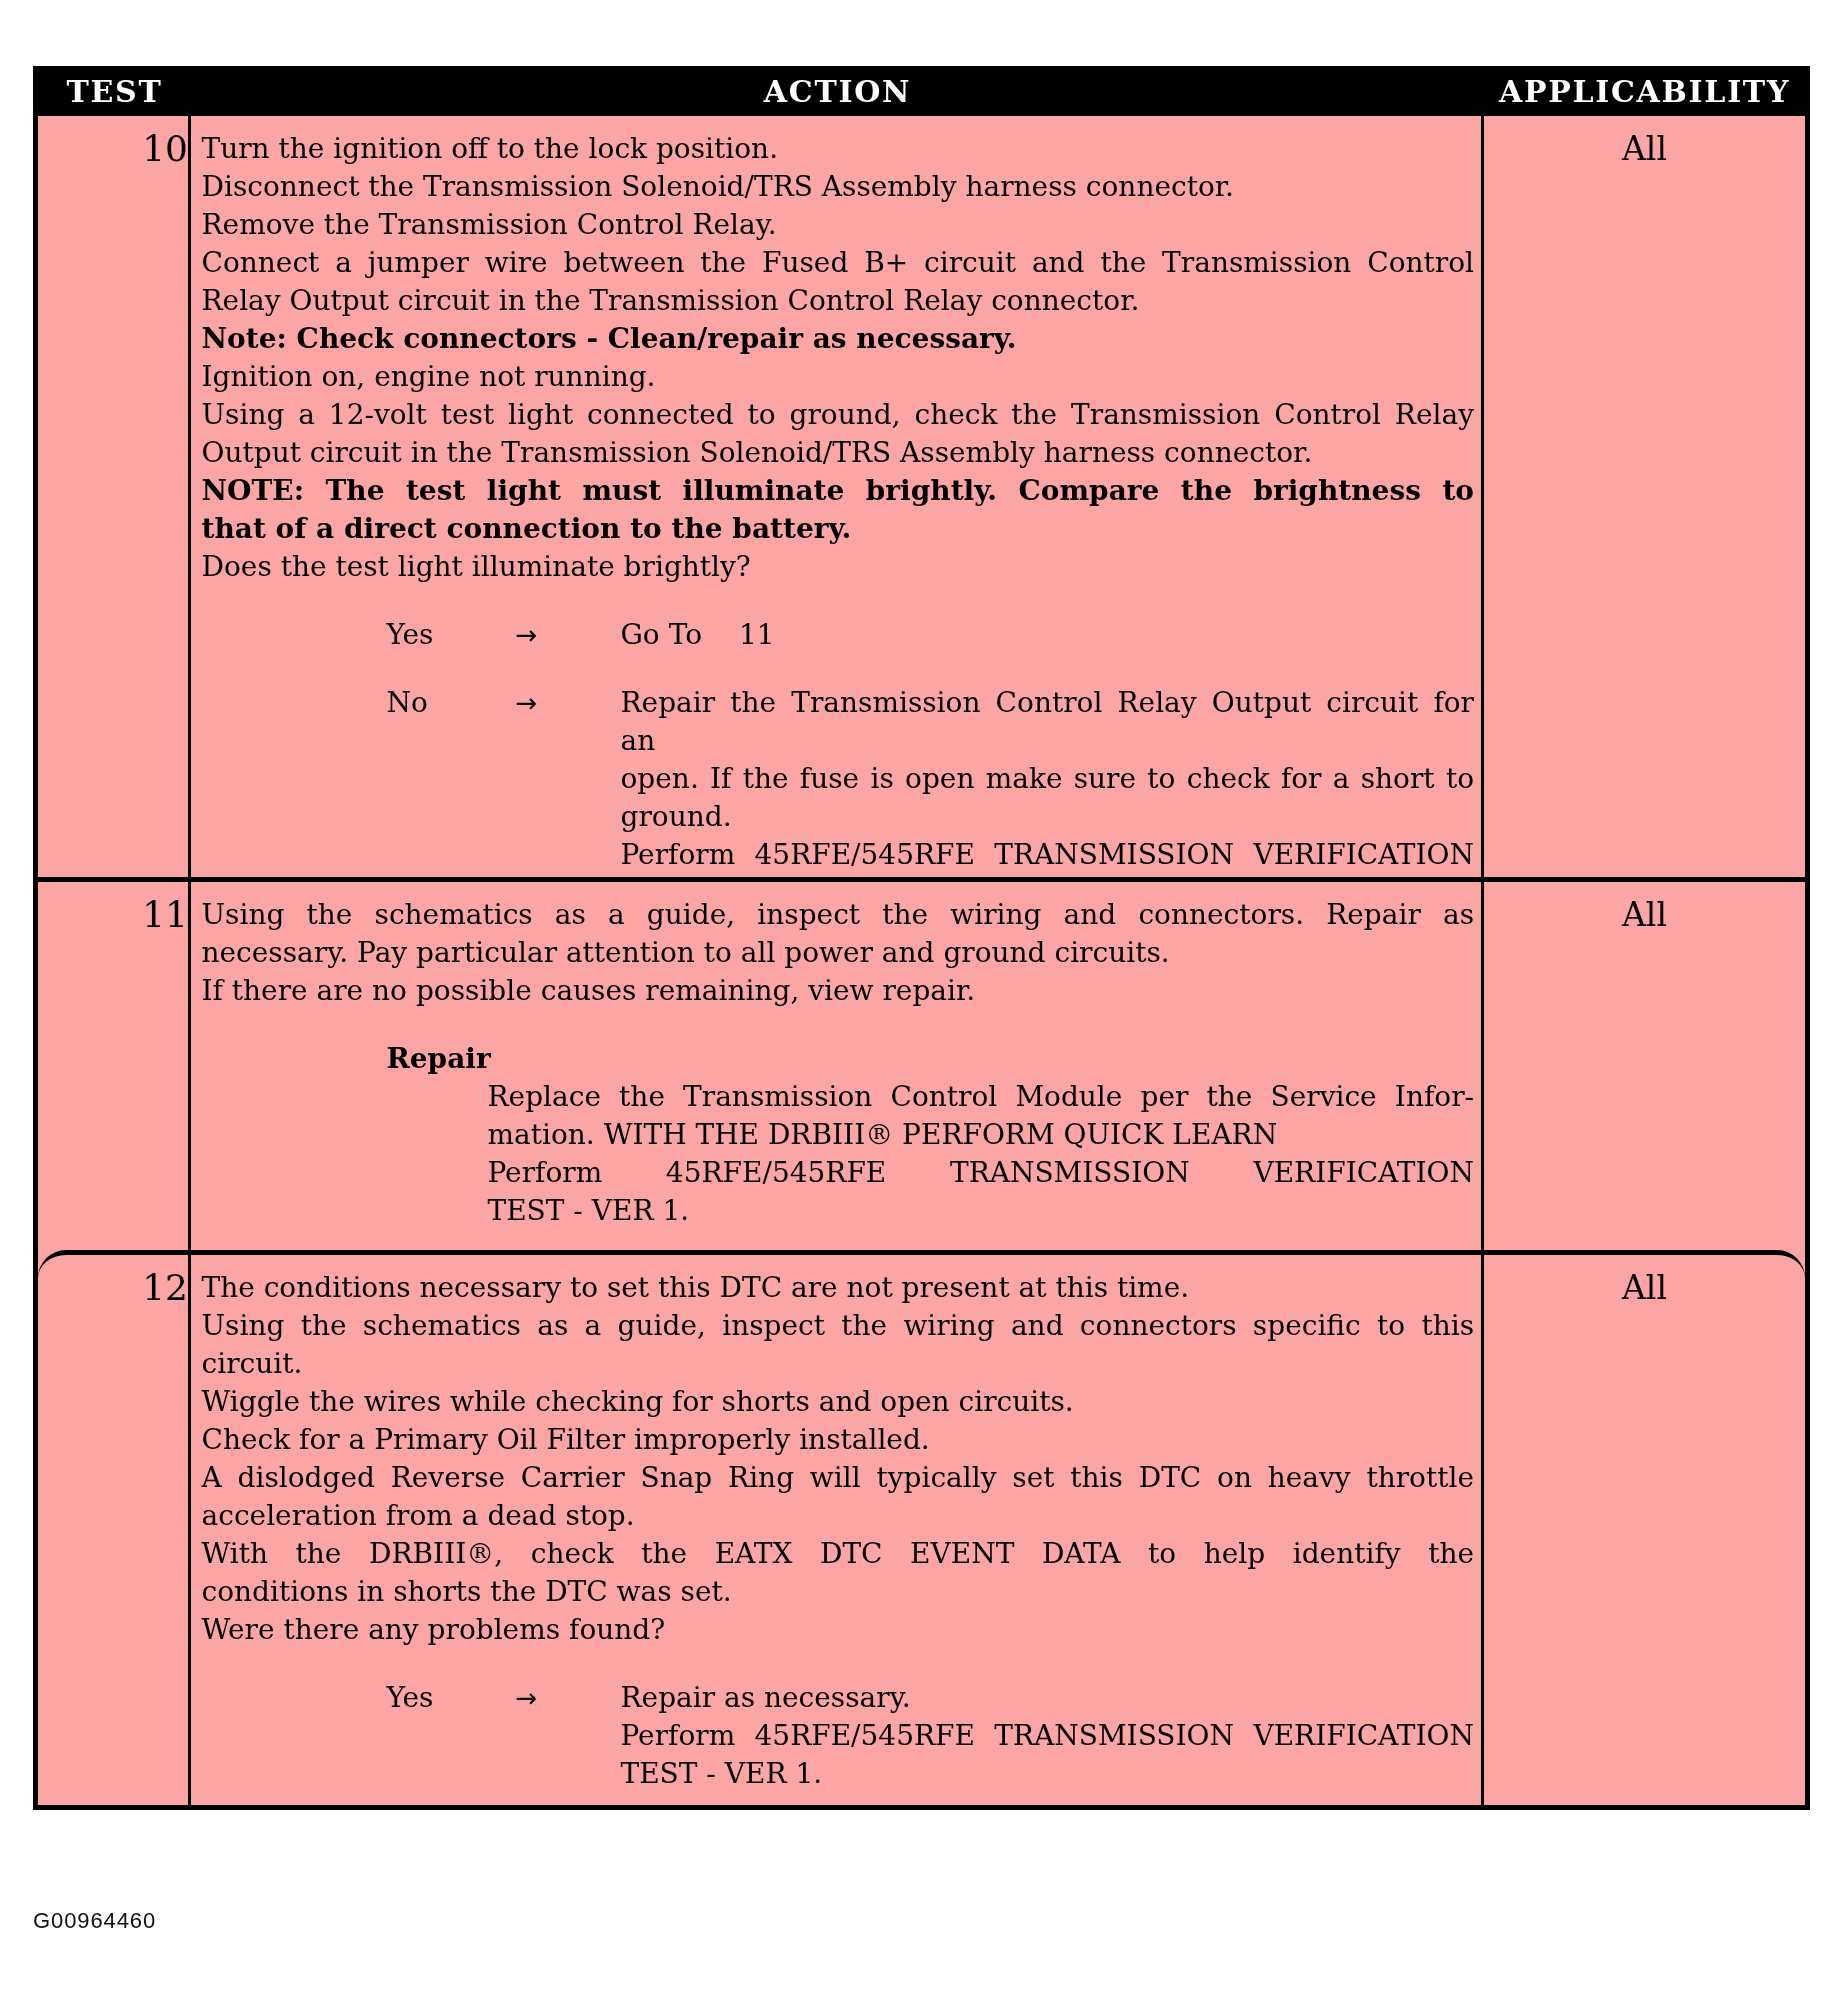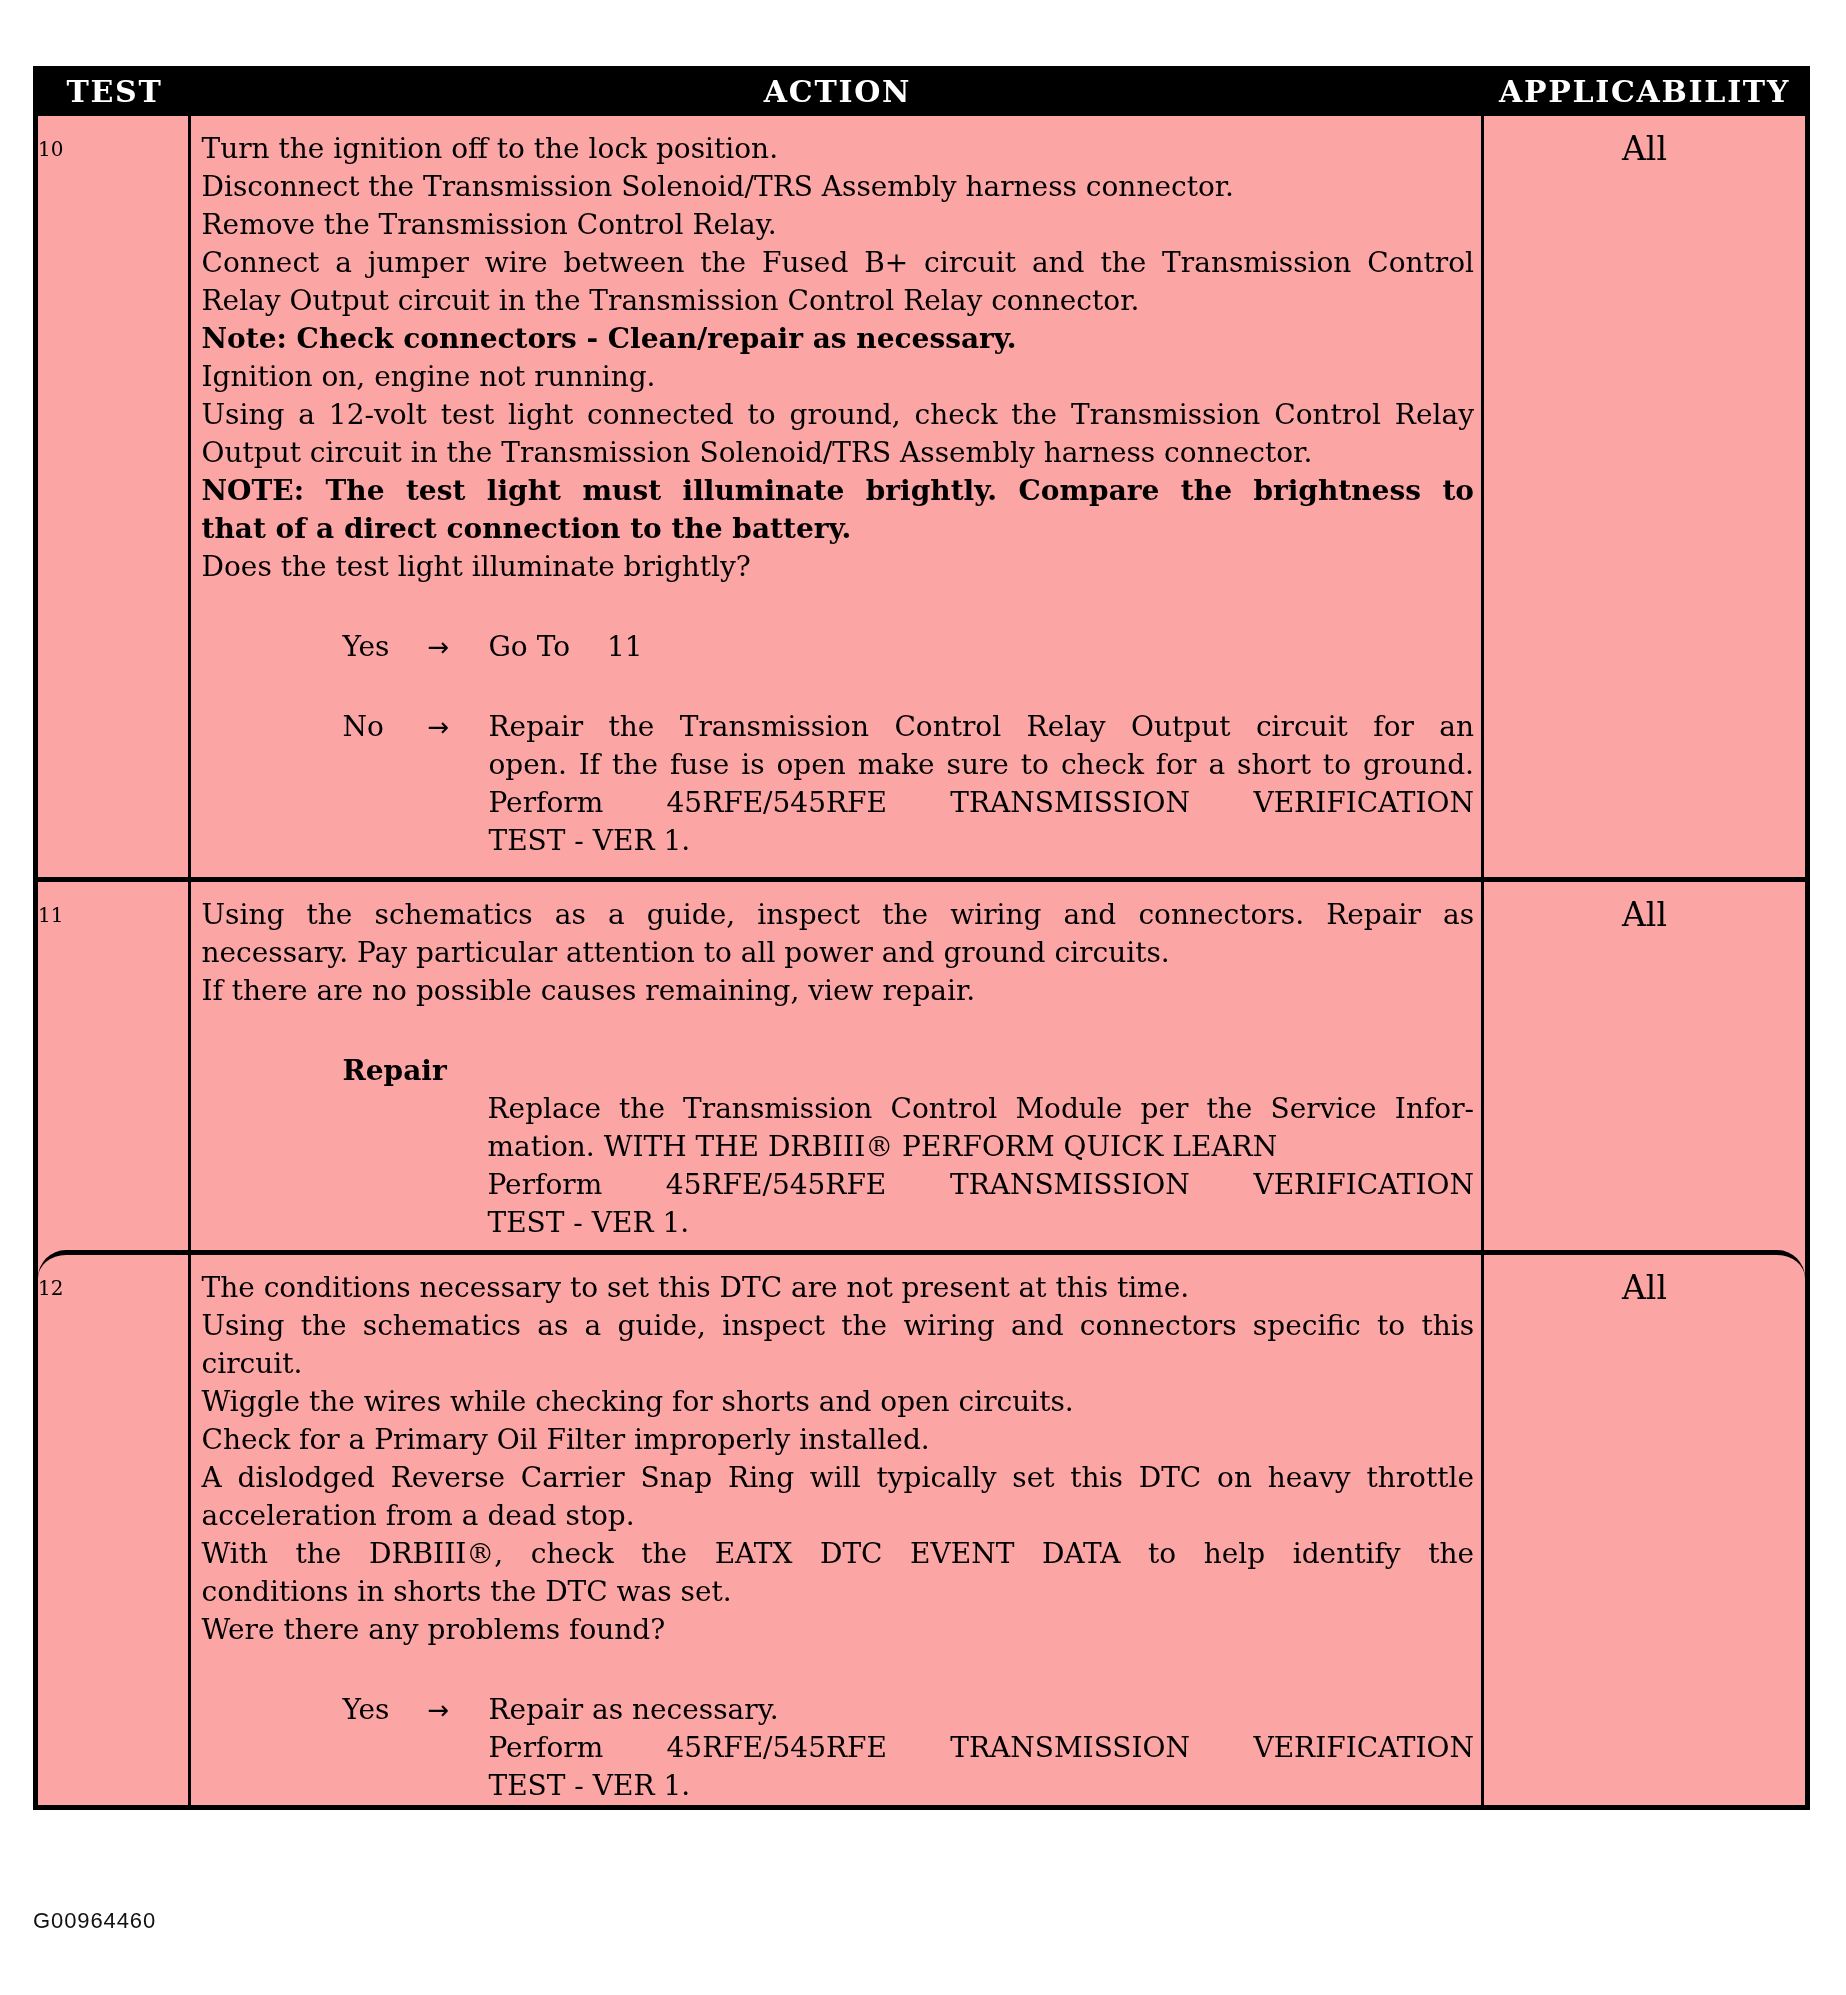--- a/index.html
+++ b/index.html
@@ -28,35 +28,35 @@
   .th-appl{flex:1;}
   
   .trow{display:flex;box-sizing:border-box;overflow:hidden;}
   .trow + .trow{border-top:5.2px solid #000;}
   .trow:nth-child(1){height:761px;}
   .trow:nth-child(2){height:373px;}
   .trow:nth-child(3){height:555px;border-radius:28px;}
   .td{box-sizing:border-box;padding-top:14px;}
   .td-test{
     width:153px;border-right:3.5px solid #000;
-    text-align:left;font-size:20px;line-height:38px;
+    text-align:right;font-size:36px;line-height:38px;
   }
   .td-action{
     width:1293px;border-right:3.5px solid #000;
     padding-left:10.5px;padding-right:7px;
   }
   .td-appl{flex:1;text-align:center;font-size:33px;line-height:38px;}
   
   .line{
     font-size:28px;line-height:38px;white-space:pre-wrap;
   }
   .b{font-weight:bold;}
   .j{text-align:justify;text-align-last:justify;white-space:normal;}
   
-  .result{display:flex;margin-top:42px;}
+  .result{display:flex;margin-top:30px;gap:44px;}
   .r-indent{width:141px;flex:none;}
   .r-label{min-width:85px;flex:none;font-size:28px;line-height:38px;}
   .r-arrow{
     width:61px;flex:none;font-size:26px;line-height:38px;
     font-family:"DejaVu Sans","Liberation Sans",sans-serif;
   }
   .r-body{flex:1;}
   .r-cont{margin-left:286px;}
   
   .figure-id{

